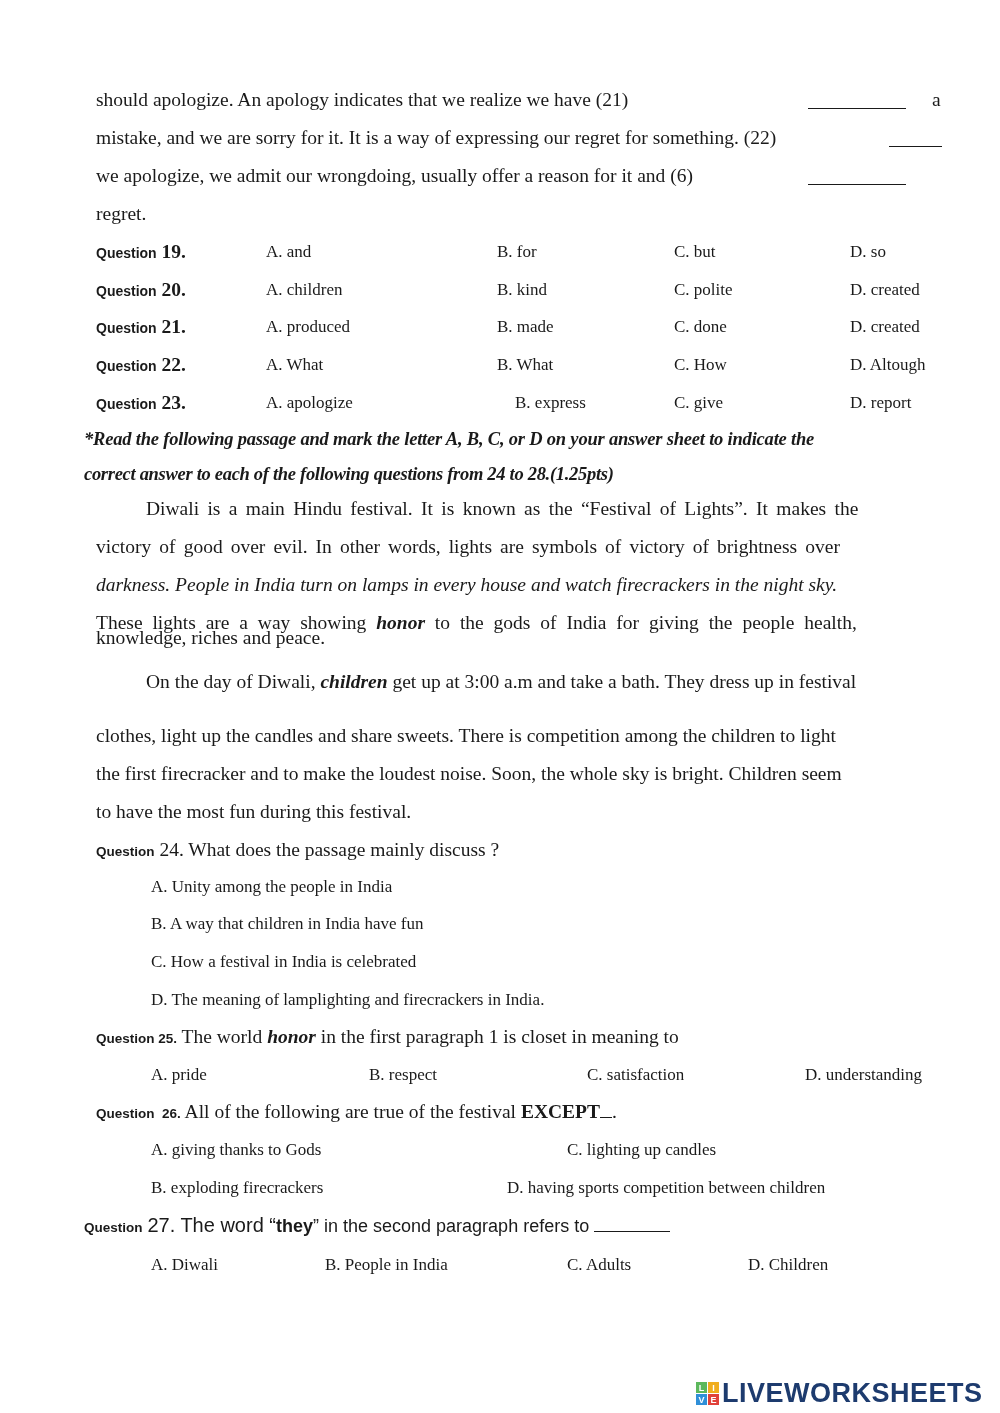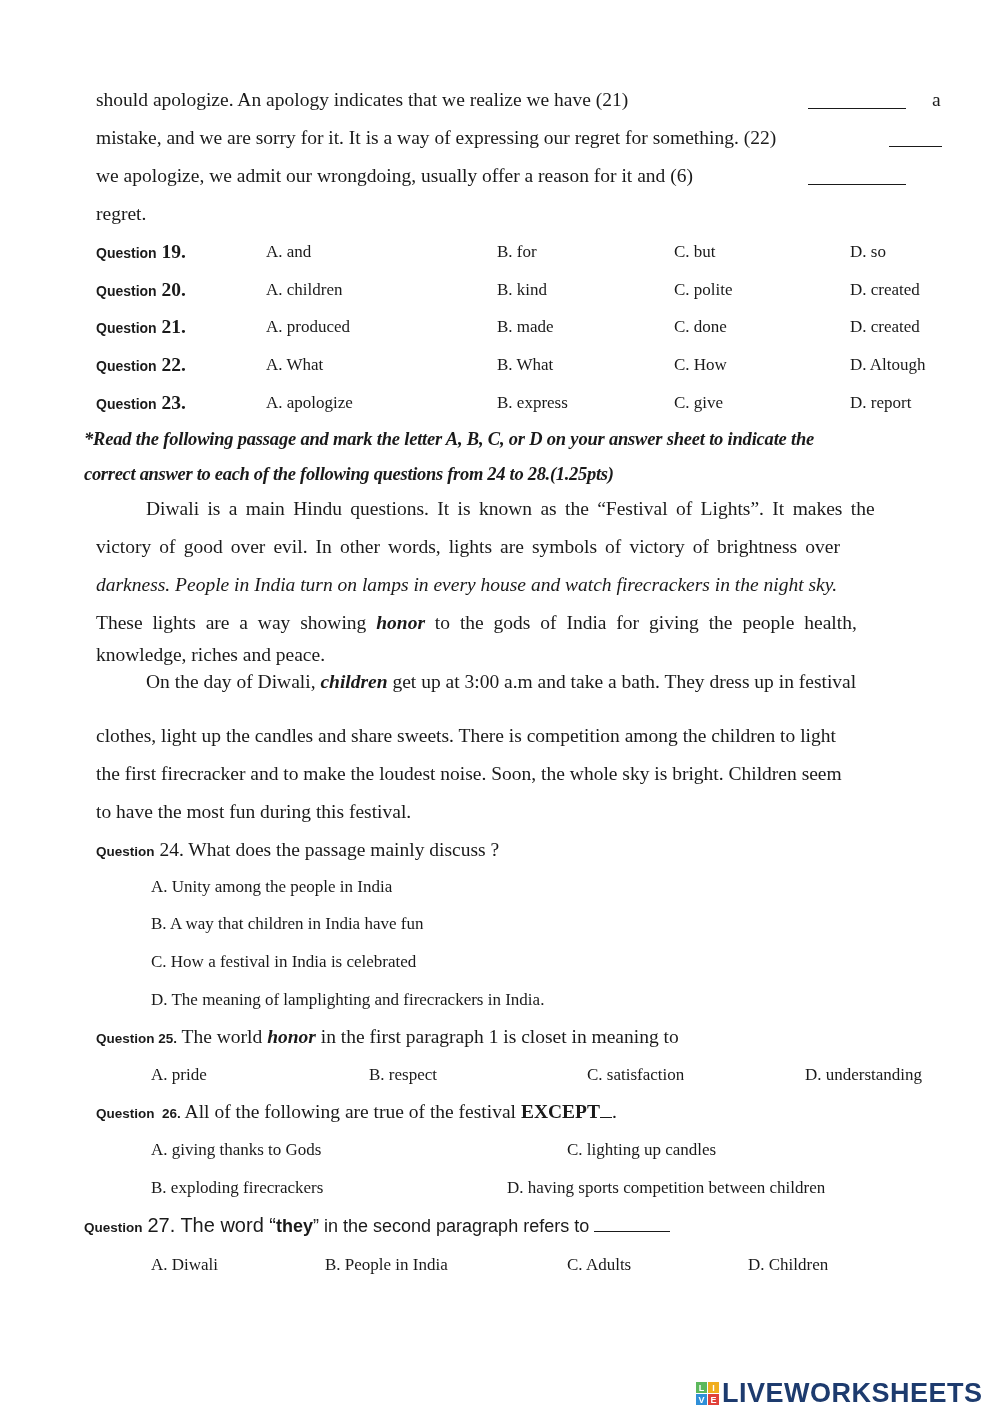--- a/index.html
+++ b/index.html
@@ -79,37 +79,37 @@
   <div class="opt" style="left:497px; top:353px;">B. What</div>
   <div class="opt" style="left:674px; top:353px;">C. How</div>
   <div class="opt" style="left:850px; top:353px;">D. Altough</div>
 </div>
 <div>
   <div class="line" style="left:96px; top:391px;">
     <span class="qlabel">Question</span>
     <span class="qnum">23.</span>
   </div>
   <div class="opt" style="left:266px; top:391px;">A. apologize</div>
-  <div class="opt" style="left:497px; top:391px;">B. express</div>
+  <div class="opt" style="left:515px; top:391px;">B. express</div>
   <div class="opt" style="left:674px; top:391px;">C. give</div>
   <div class="opt" style="left:850px; top:391px;">D. report</div>
 </div>
 
 <div class="instr" style="top:427px; letter-spacing:-0.2px;">*Read the following passage and mark the letter A, B, C, or D on your answer sheet to indicate the</div>
 <div class="instr" style="top:462px; letter-spacing:-0.3px;">correct answer to each of the following questions from 24 to 28.(1.25pts)</div>
 
-<div class="line" style="left:146px; top:497px; word-spacing:3.5px;">Diwali is a main Hindu questions. It is known as the “Festival of Lights”. It makes the</div>
+<div class="line" style="left:146px; top:497px; word-spacing:3.5px;">Diwali is a main Hindu festival. It is known as the “Festival of Lights”. It makes the</div>
 <div class="line" style="left:96px; top:535px; word-spacing:3.2px;">victory of good over evil. In other words, lights are symbols of victory of brightness over</div>
 <div class="line" style="left:96px; top:573px;font-style:italic;">darkness. People in India turn on lamps in every house and watch firecrackers in the night sky.</div>
 <div class="line" style="left:96px; top:611px; word-spacing:5px;">
   <span>These lights are a way showing</span>
   <b><i>honor</i></b>
   <span>to the gods of India for giving the people health,</span>
 </div>
-<div class="line" style="left:96px; top:643px;font-family:Liberation Serif, serif;">knowledge, riches and peace.</div>
+<div class="line" style="left:96px; top:626px;font-family:Liberation Serif, serif;">knowledge, riches and peace.</div>
 
 <div class="line" style="left:146px; top:670px;">
   <span>On the day of Diwali,</span>
   <b><i>children</i></b>
   <span>get up at 3:00 a.m and take a bath. They dress up in festival</span>
 </div>
 <div class="line" style="left:96px; top:724px;">clothes, light up the candles and share sweets. There is competition among the children to light</div>
 <div class="line" style="left:96px; top:762px;">the first firecracker and to make the loudest noise. Soon, the whole sky is bright. Children seem</div>
 <div class="line" style="left:96px; top:800px;">to have the most fun during this festival.</div>
 

